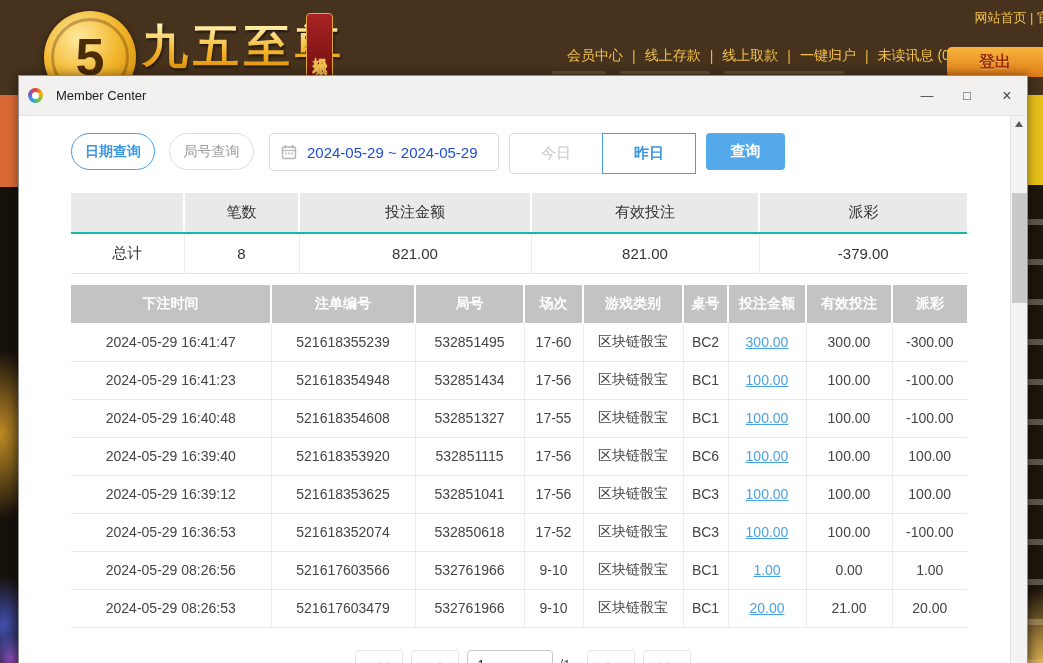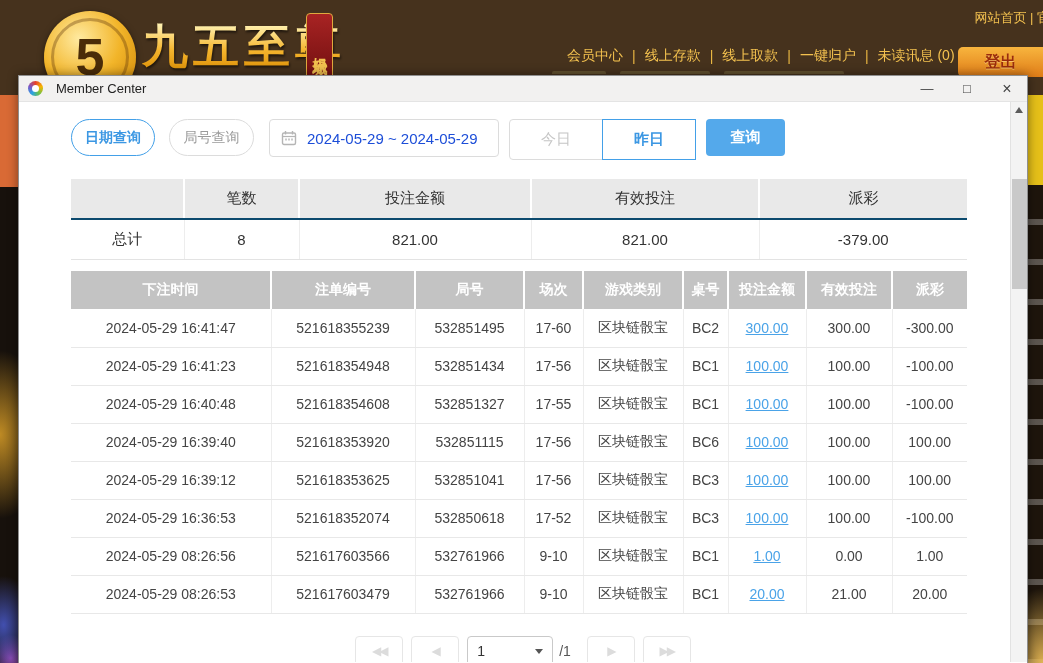--- a/index.html
+++ b/index.html
@@ -18,42 +18,42 @@
     background-clip:text; -webkit-text-fill-color:transparent; color:#f2b52a;
     filter:drop-shadow(1px 2px 1px rgba(0,0,0,.55)); }
   .logo-badge { position:absolute; left:306px; top:13px; width:27px; height:70px;
     background:linear-gradient(#a82323, #6e0f0f); border:1px solid #e0a93e; border-radius:4px;
     writing-mode:vertical-rl; text-orientation:upright; display:flex; align-items:center; justify-content:center;
     color:#f2c14f; font-size:15px; font-weight:bold; letter-spacing:2px; }
   .top-links { position:absolute; right:-7px; top:9px; color:#f3c14f; font-size:13px; }
   .top-nav { position:absolute; left:563px; top:47px; color:#f3c14f; font-size:14px; display:flex; align-items:center; }
   .nav-item { padding:0 4px; cursor:pointer; }
   .nav-sep { padding:0 5px; color:#e9b742; }
-  .logout-btn { position:absolute; right:0; top:47px; width:85px; height:30px;
+  .logout-btn { position:absolute; right:0; top:47px; width:96px; height:30px;
     background:linear-gradient(#f8b53e, #df7c17); border-radius:5px 0 0 5px;
     display:flex; align-items:center; justify-content:center;
     color:#9b2c0b; font-size:16px; font-weight:bold; text-shadow:0 1px 0 rgba(255,235,170,.5); cursor:pointer; }
   .account-strip { position:absolute; left:552px; top:64px; width:400px; height:10px; overflow:hidden; }
   .account-strip i { display:inline-block; height:7px; border-radius:2px; background:#62512f; margin-right:14px; }
   .left-accent  { position:absolute; top:95px; left:0;  width:18px; height:92px; background:#d96a35; z-index:1; }
   .right-accent { position:absolute; top:95px; right:0; width:15px; height:90px; background:#e6c019; z-index:1; }
   .left-art { position:absolute; top:187px; left:0; width:18px; height:476px; z-index:1; background:#17110c;
     background-image:
       radial-gradient(70px 120px at 0% 52%, rgba(220,160,40,.85), transparent 70%),
       radial-gradient(45px 70px at 20% 92%, rgba(80,100,230,.75), transparent 70%),
       radial-gradient(26px 34px at 60% 99%, rgba(200,90,230,.7), transparent 70%); }
   .right-art { position:absolute; top:185px; right:0; width:15px; height:478px; z-index:1; background:#1e150c;
     background-image:
       radial-gradient(60px 100px at 100% 100%, rgba(232,185,85,.95), transparent 75%),
       repeating-linear-gradient(180deg, transparent 0 34px, rgba(255,255,255,.28) 34px 40px); }
 
   
   .window { position:absolute; left:18px; top:75px; width:1010px; height:588px; z-index:10;
     background:#fff; border:1px solid #8f8f8f; border-bottom:none; box-shadow:0 0 10px rgba(0,0,0,.45); }
-  .titlebar { height:26px; background:#f2f1f0; display:flex; align-items:center; border-bottom:1px solid #e4e4e4; }
+  .titlebar { height:40px; background:#f2f1f0; display:flex; align-items:center; border-bottom:1px solid #e4e4e4; }
   .win-icon { margin-left:9px; width:15px; height:15px; border-radius:50%; position:relative;
     background:conic-gradient(#e8412c, #f7b500, #6cc24a, #29a3e3, #7b57c7, #e8412c); }
   .win-icon::after { content:""; position:absolute; inset:4px; background:#fff; border-radius:50%; }
   .win-title { margin-left:13px; font-size:13px; color:#222; }
   .win-controls { margin-left:auto; display:flex; height:28px; }
   .win-btn { width:40px; height:28px; display:flex; align-items:center; justify-content:center;
     color:#444; font-size:13px; cursor:pointer; }
   .win-btn.close { font-size:16px; }
 
   .content { position:relative; width:1008px; height:560px; background:#fff; overflow:hidden; }
@@ -78,21 +78,21 @@
     display:flex; align-items:center; justify-content:center; font-size:15px; color:#c6c6c6; cursor:pointer; }
   .quick-btn.first { border-radius:4px 0 0 4px; margin-left:0; }
   .quick-btn.last { border-radius:0 4px 4px 0; }
   .quick-btn.active { border:1px solid #43a0e8; color:#3b97e3; font-weight:bold; z-index:2; }
   .search-btn { margin-left:10px; width:79px; height:37px; background:#54a9eb; border-radius:4px;
     display:flex; align-items:center; justify-content:center; color:#fff; font-size:15px; font-weight:bold; cursor:pointer; }
 
   
   .summary-table { position:absolute; top:77px; left:52px; width:896px; border-collapse:collapse; table-layout:fixed; }
   .summary-table th { height:40px; background:#e9e9e9; color:#333; font-weight:normal; font-size:15px;
-    border-right:2px solid #fff; border-bottom:2px solid #0c4a6e; }
+    border-right:2px solid #fff; border-bottom:2px solid #14b8a6; }
   .summary-table th:last-child { border-right:none; }
   .summary-table td { height:40px; text-align:center; font-size:15px; color:#333;
     border-right:1px solid #ededed; border-bottom:1px solid #e3e3e3; }
   .summary-table td:last-child { border-right:none; }
 
   
   .bet-table { position:absolute; top:169px; left:52px; width:896px; border-collapse:collapse; table-layout:fixed; }
   .bet-table th { height:38px; background:#c3c3c3; color:#fff; font-weight:bold; font-size:14px;
     border-right:2px solid #fff; }
   .bet-table th:last-child { border-right:none; }

